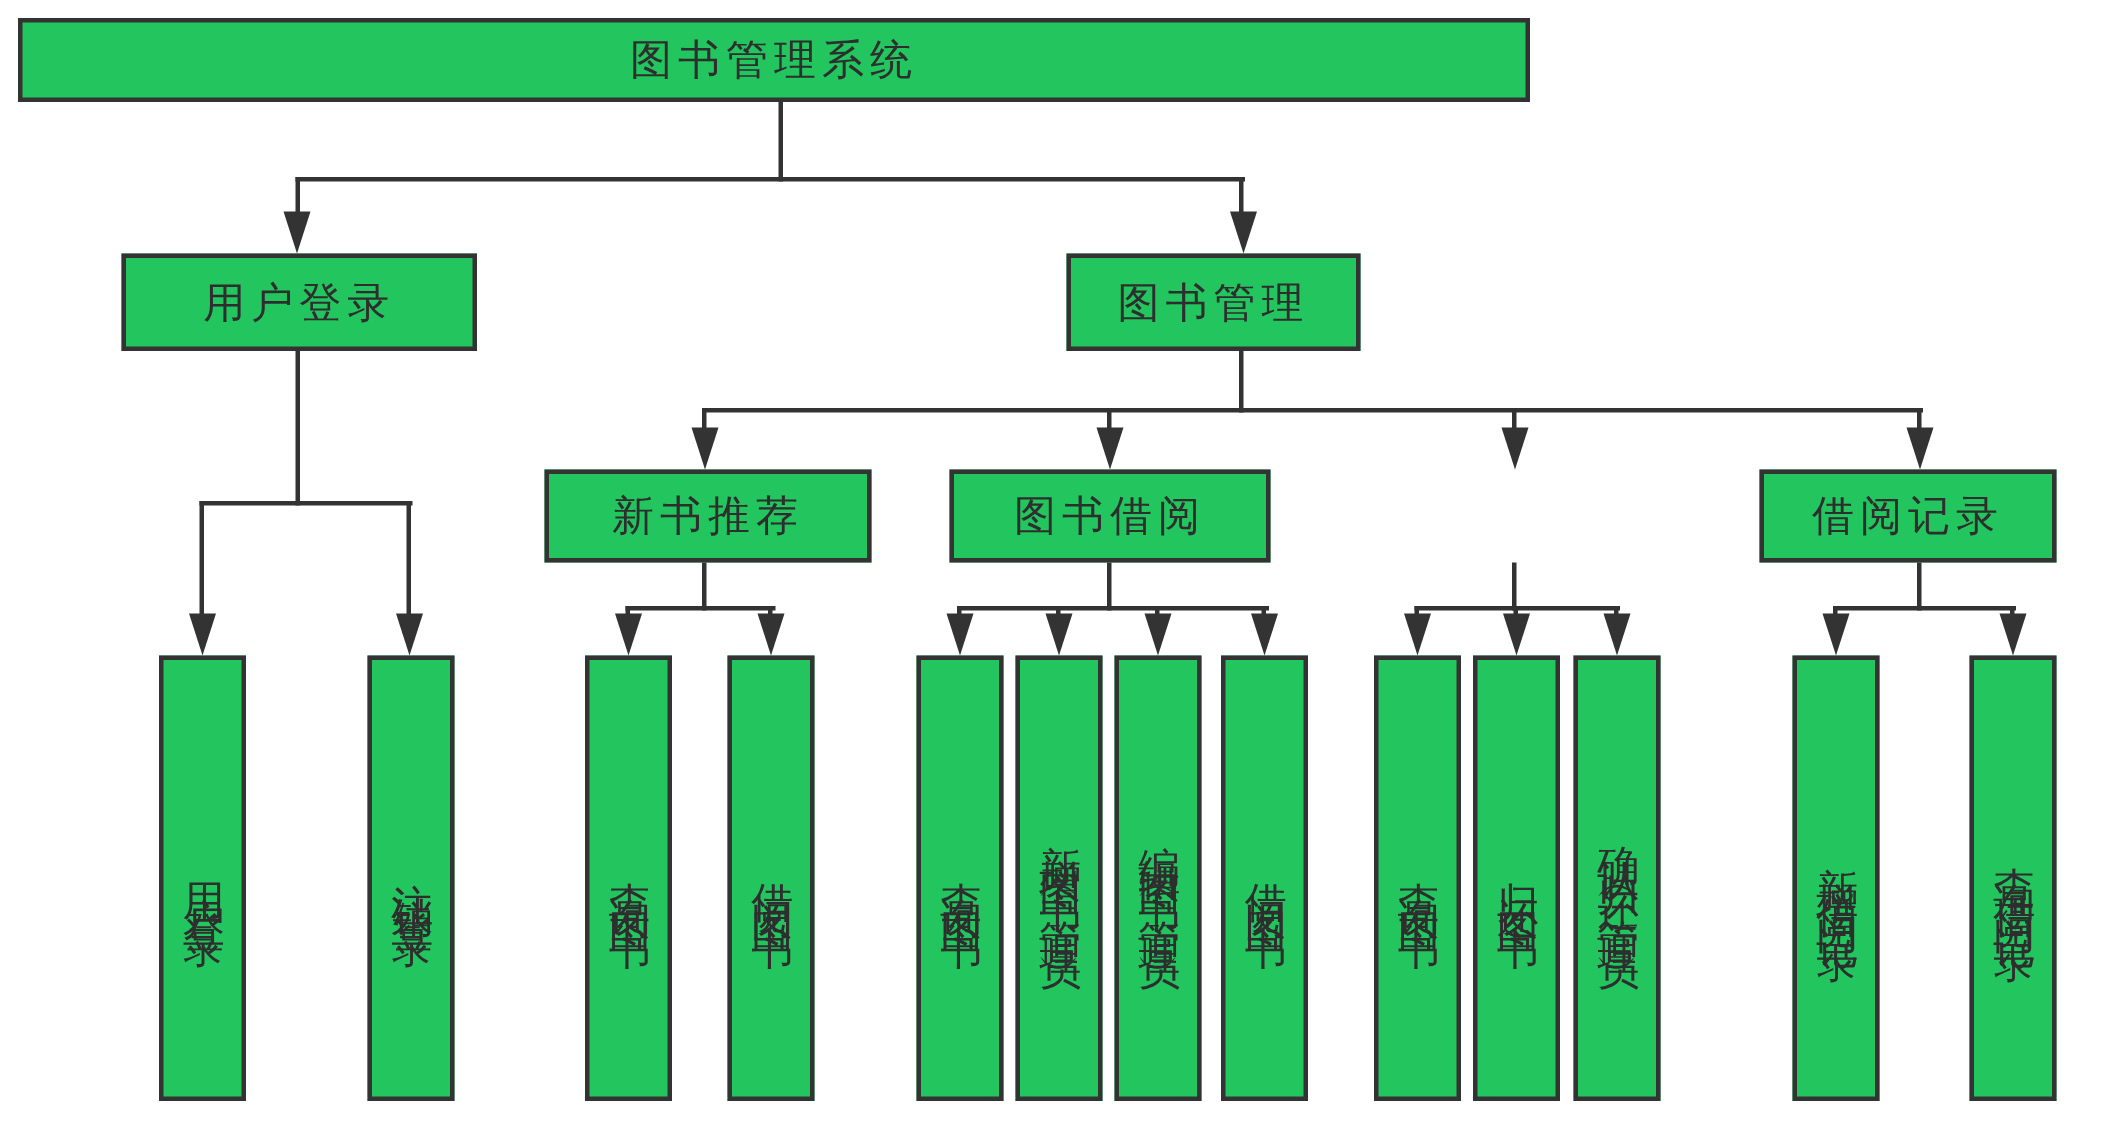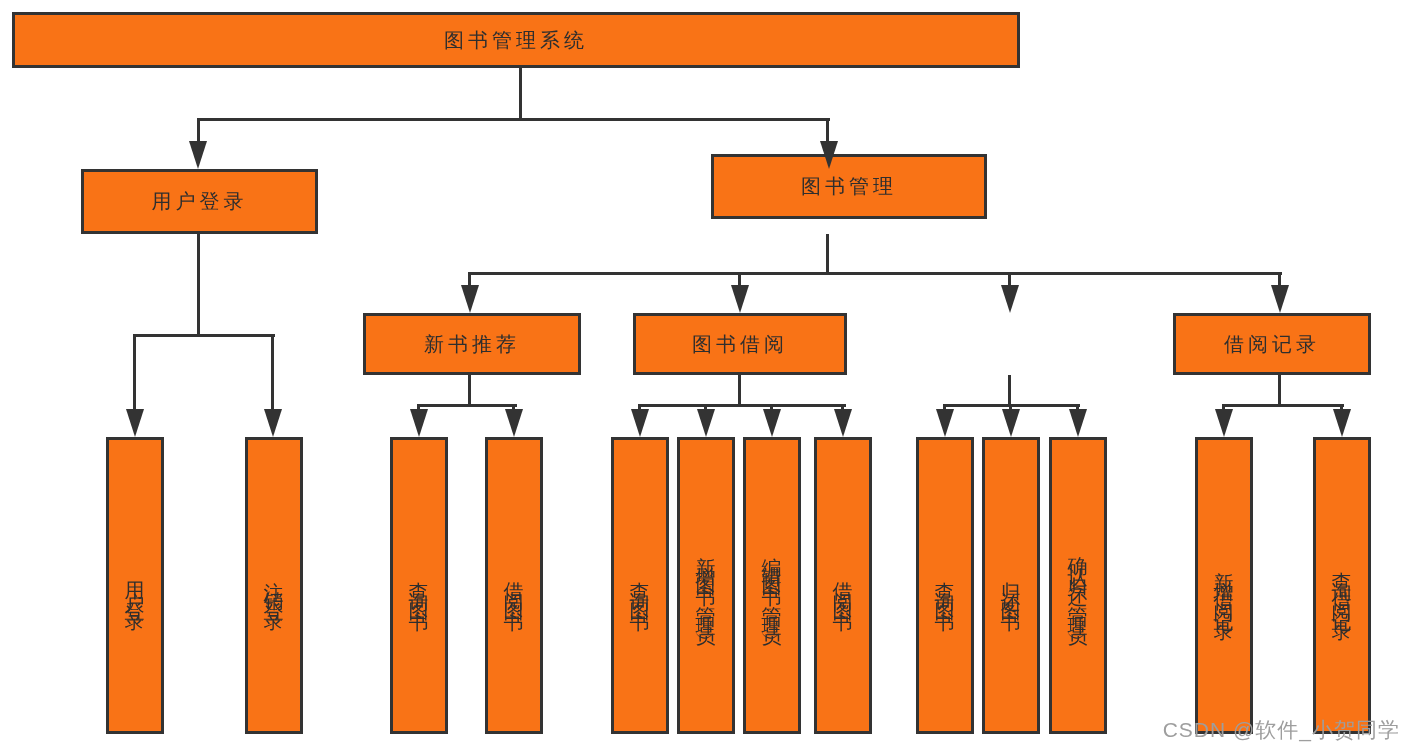--- a/index.html
+++ b/index.html
@@ -1,23 +1,23 @@
 <!DOCTYPE html>
 <html><head>
 <meta charset="utf-8">
 <style>
   html,body{margin:0;padding:0;background:#fff;}
   .canvas{
     position:relative;width:1405px;height:747px;background:#fff;overflow:hidden;
     font-family:"Liberation Sans",sans-serif;color:#2e2e2e;
   }
   .box{
-    position:absolute;box-sizing:border-box;border:3px solid #333;background:#f97316;
+    position:absolute;box-sizing:border-box;border:3px solid #333;background:#22c55e;
     display:flex;align-items:center;justify-content:center;
-    font-size:20px;letter-spacing:4px;color:#2e2e2e;white-space:nowrap;
+    font-size:28px;letter-spacing:4px;color:#2e2e2e;white-space:nowrap;
   }
   .vbox{
     writing-mode:vertical-lr;text-orientation:mixed;
     letter-spacing:10px;line-height:1.1;
   }
   .hl{position:absolute;background:#333;height:3px;}
   .vl{position:absolute;background:#333;width:3px;}
   .ar{
     position:absolute;width:0;height:0;
     border-left:9px solid transparent;border-right:9px solid transparent;
@@ -29,21 +29,21 @@
   }
 </style>
 </head>
 <body>
 
 <div class="canvas">
 
   <div class="box" style="left:12px;top:12px;width:1008px;height:56px">图书管理系统</div>
 
   <div class="box" style="left:81px;top:169px;width:237px;height:65px">用户登录</div>
-  <div class="box" style="left:711px;top:154px;width:276px;height:65px">图书管理</div>
+  <div class="box" style="left:711px;top:169px;width:196px;height:65px">图书管理</div>
 
   <div class="box" style="left:363px;top:313px;width:218px;height:62px">新书推荐</div>
   <div class="box" style="left:633px;top:313px;width:214px;height:62px">图书借阅</div>
   <div class="box" style="left:1173px;top:313px;width:198px;height:62px">借阅记录</div>
 
   <div class="box vbox" style="left:106px;top:437px;width:58px;height:297px">用户登录</div>
   <div class="box vbox" style="left:245px;top:437px;width:58px;height:297px">注销登录</div>
 
   <div class="box vbox" style="left:390px;top:437px;width:58px;height:297px">查询图书</div>
   <div class="box vbox" style="left:485px;top:437px;width:58px;height:297px">借阅图书</div>
@@ -112,15 +112,14 @@
   <div class="ar" style="left:1002px;top:409px"></div>
   <div class="ar" style="left:1069px;top:409px"></div>
 
   <div class="vl" style="left:1278px;top:375px;height:32px"></div>
   <div class="hl" style="left:1222px;top:404px;width:122px"></div>
   <div class="vl" style="left:1222px;top:404px;height:9px"></div>
   <div class="vl" style="left:1340px;top:404px;height:9px"></div>
   <div class="ar" style="left:1215px;top:409px"></div>
   <div class="ar" style="left:1333px;top:409px"></div>
 
-  <div class="watermark">CSDN @软件_小贺同学</div>
 
 </div>
 
 </body></html>

